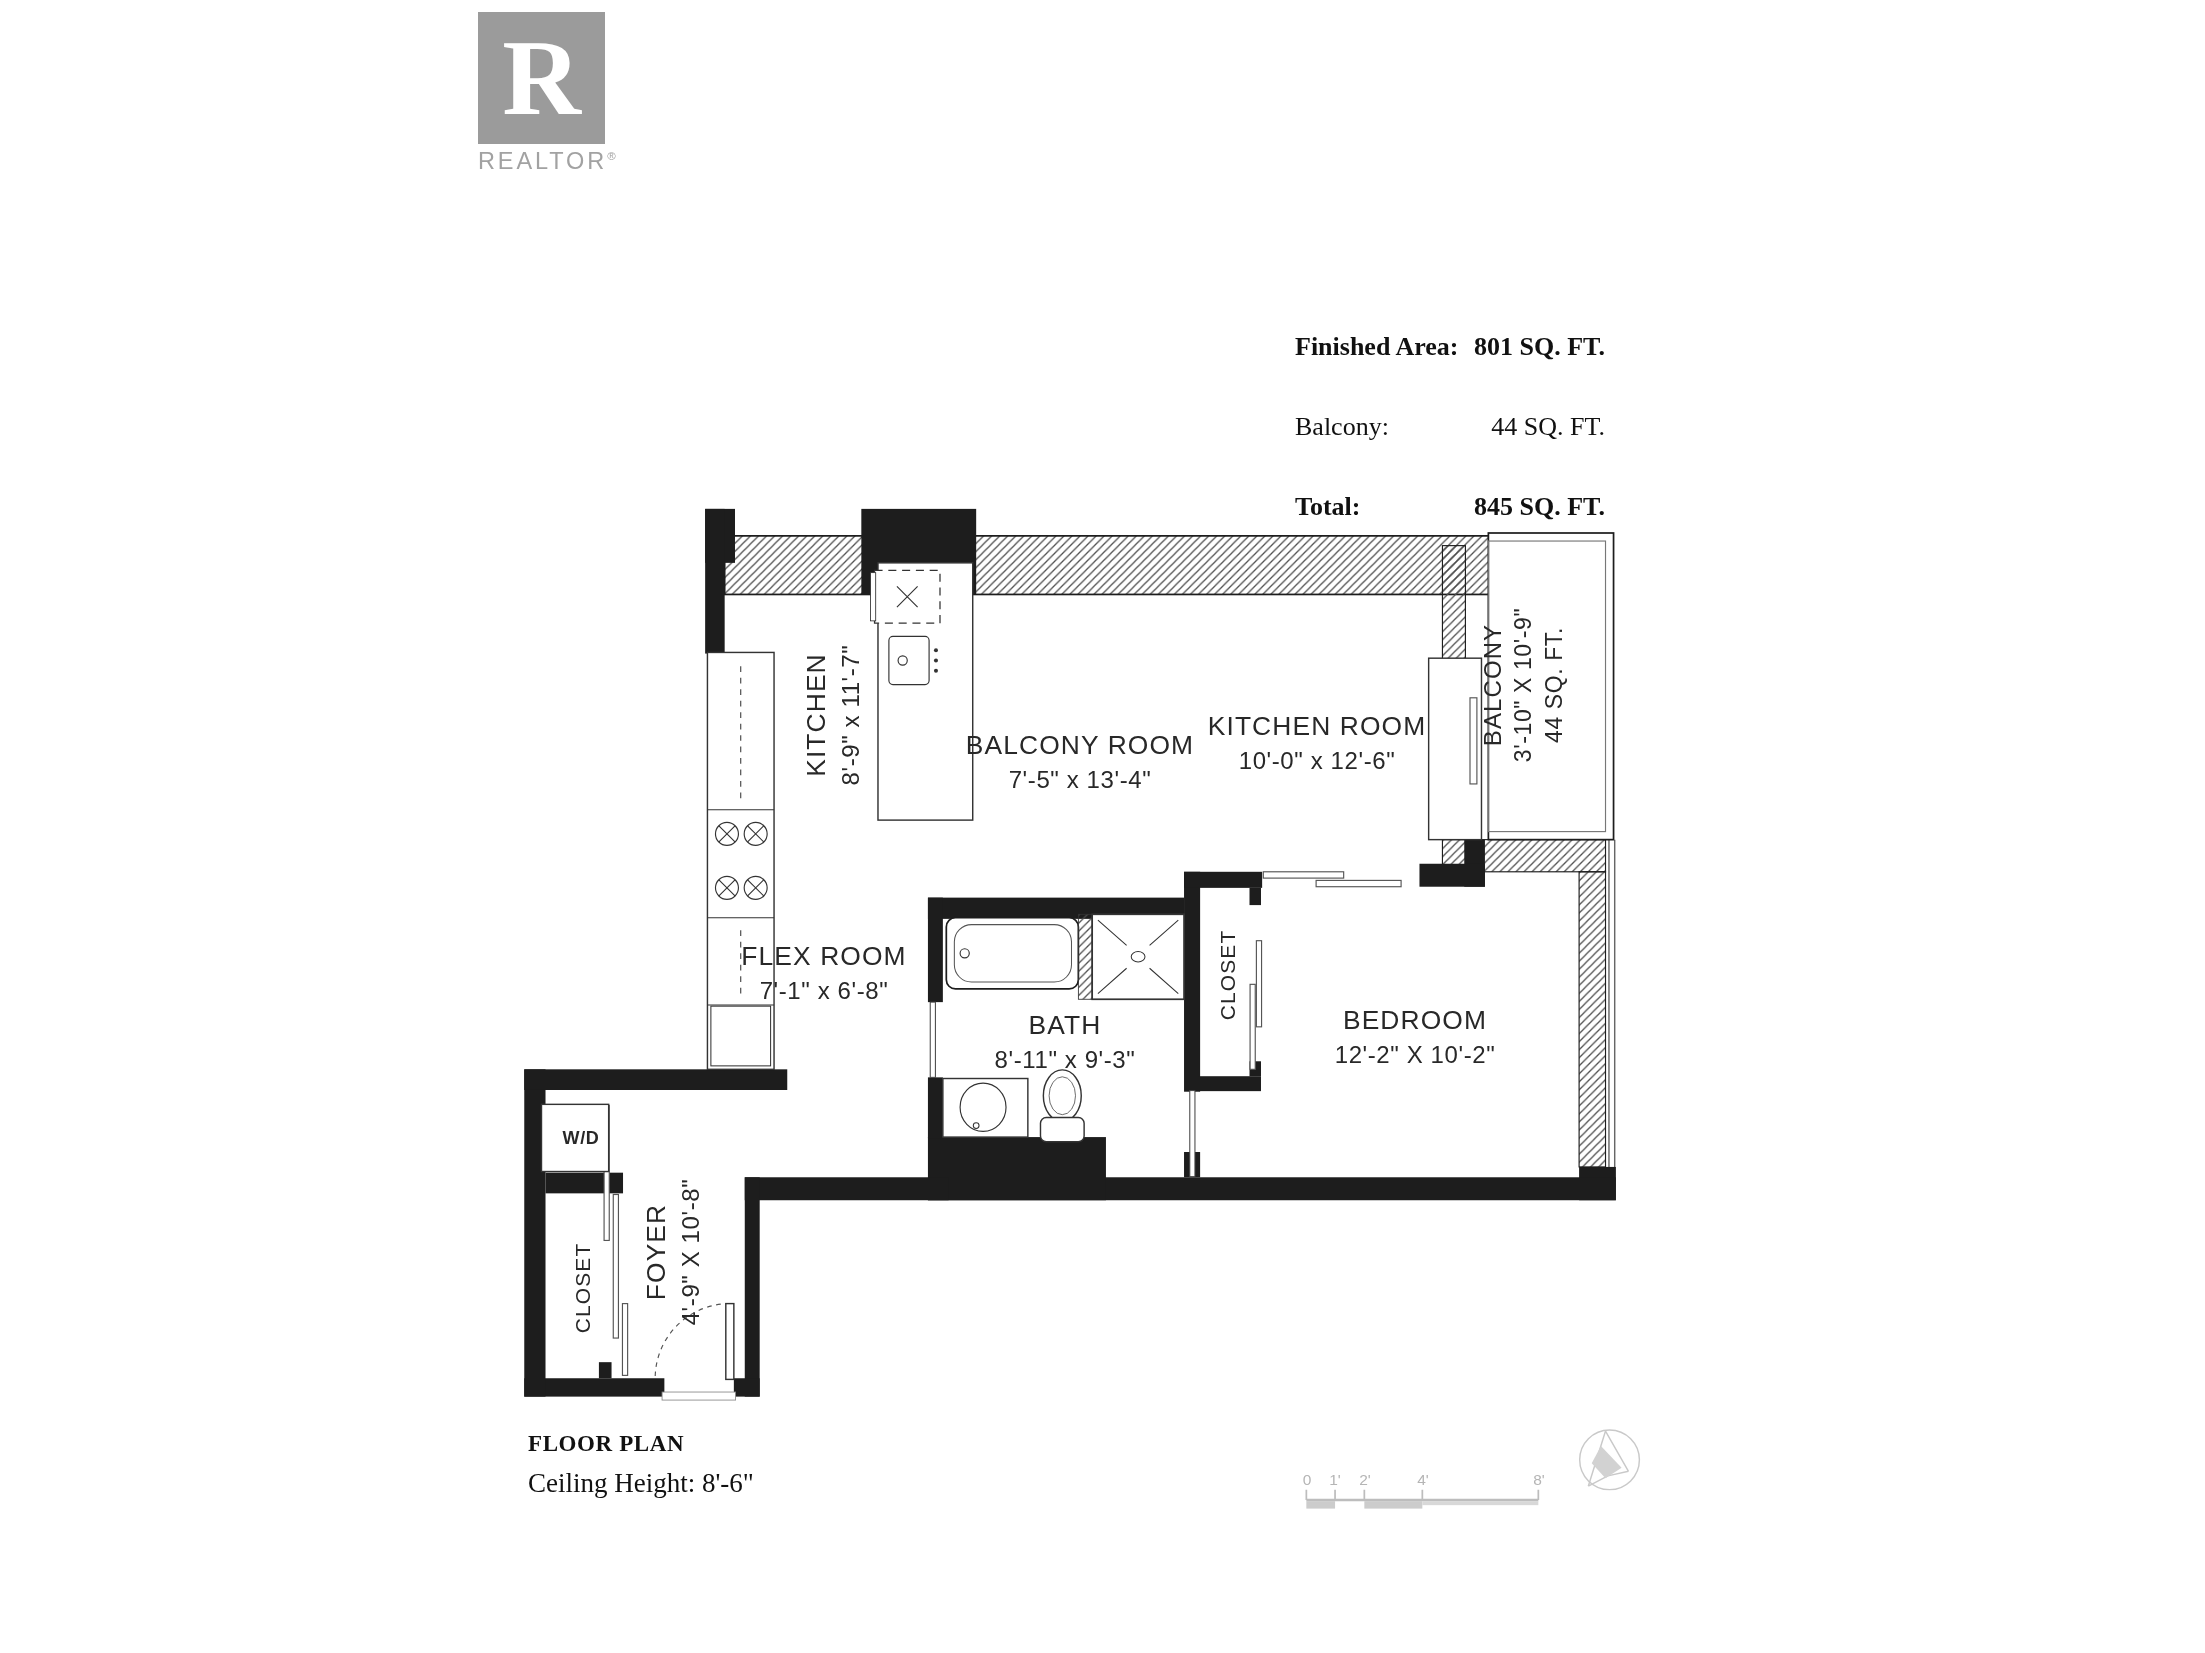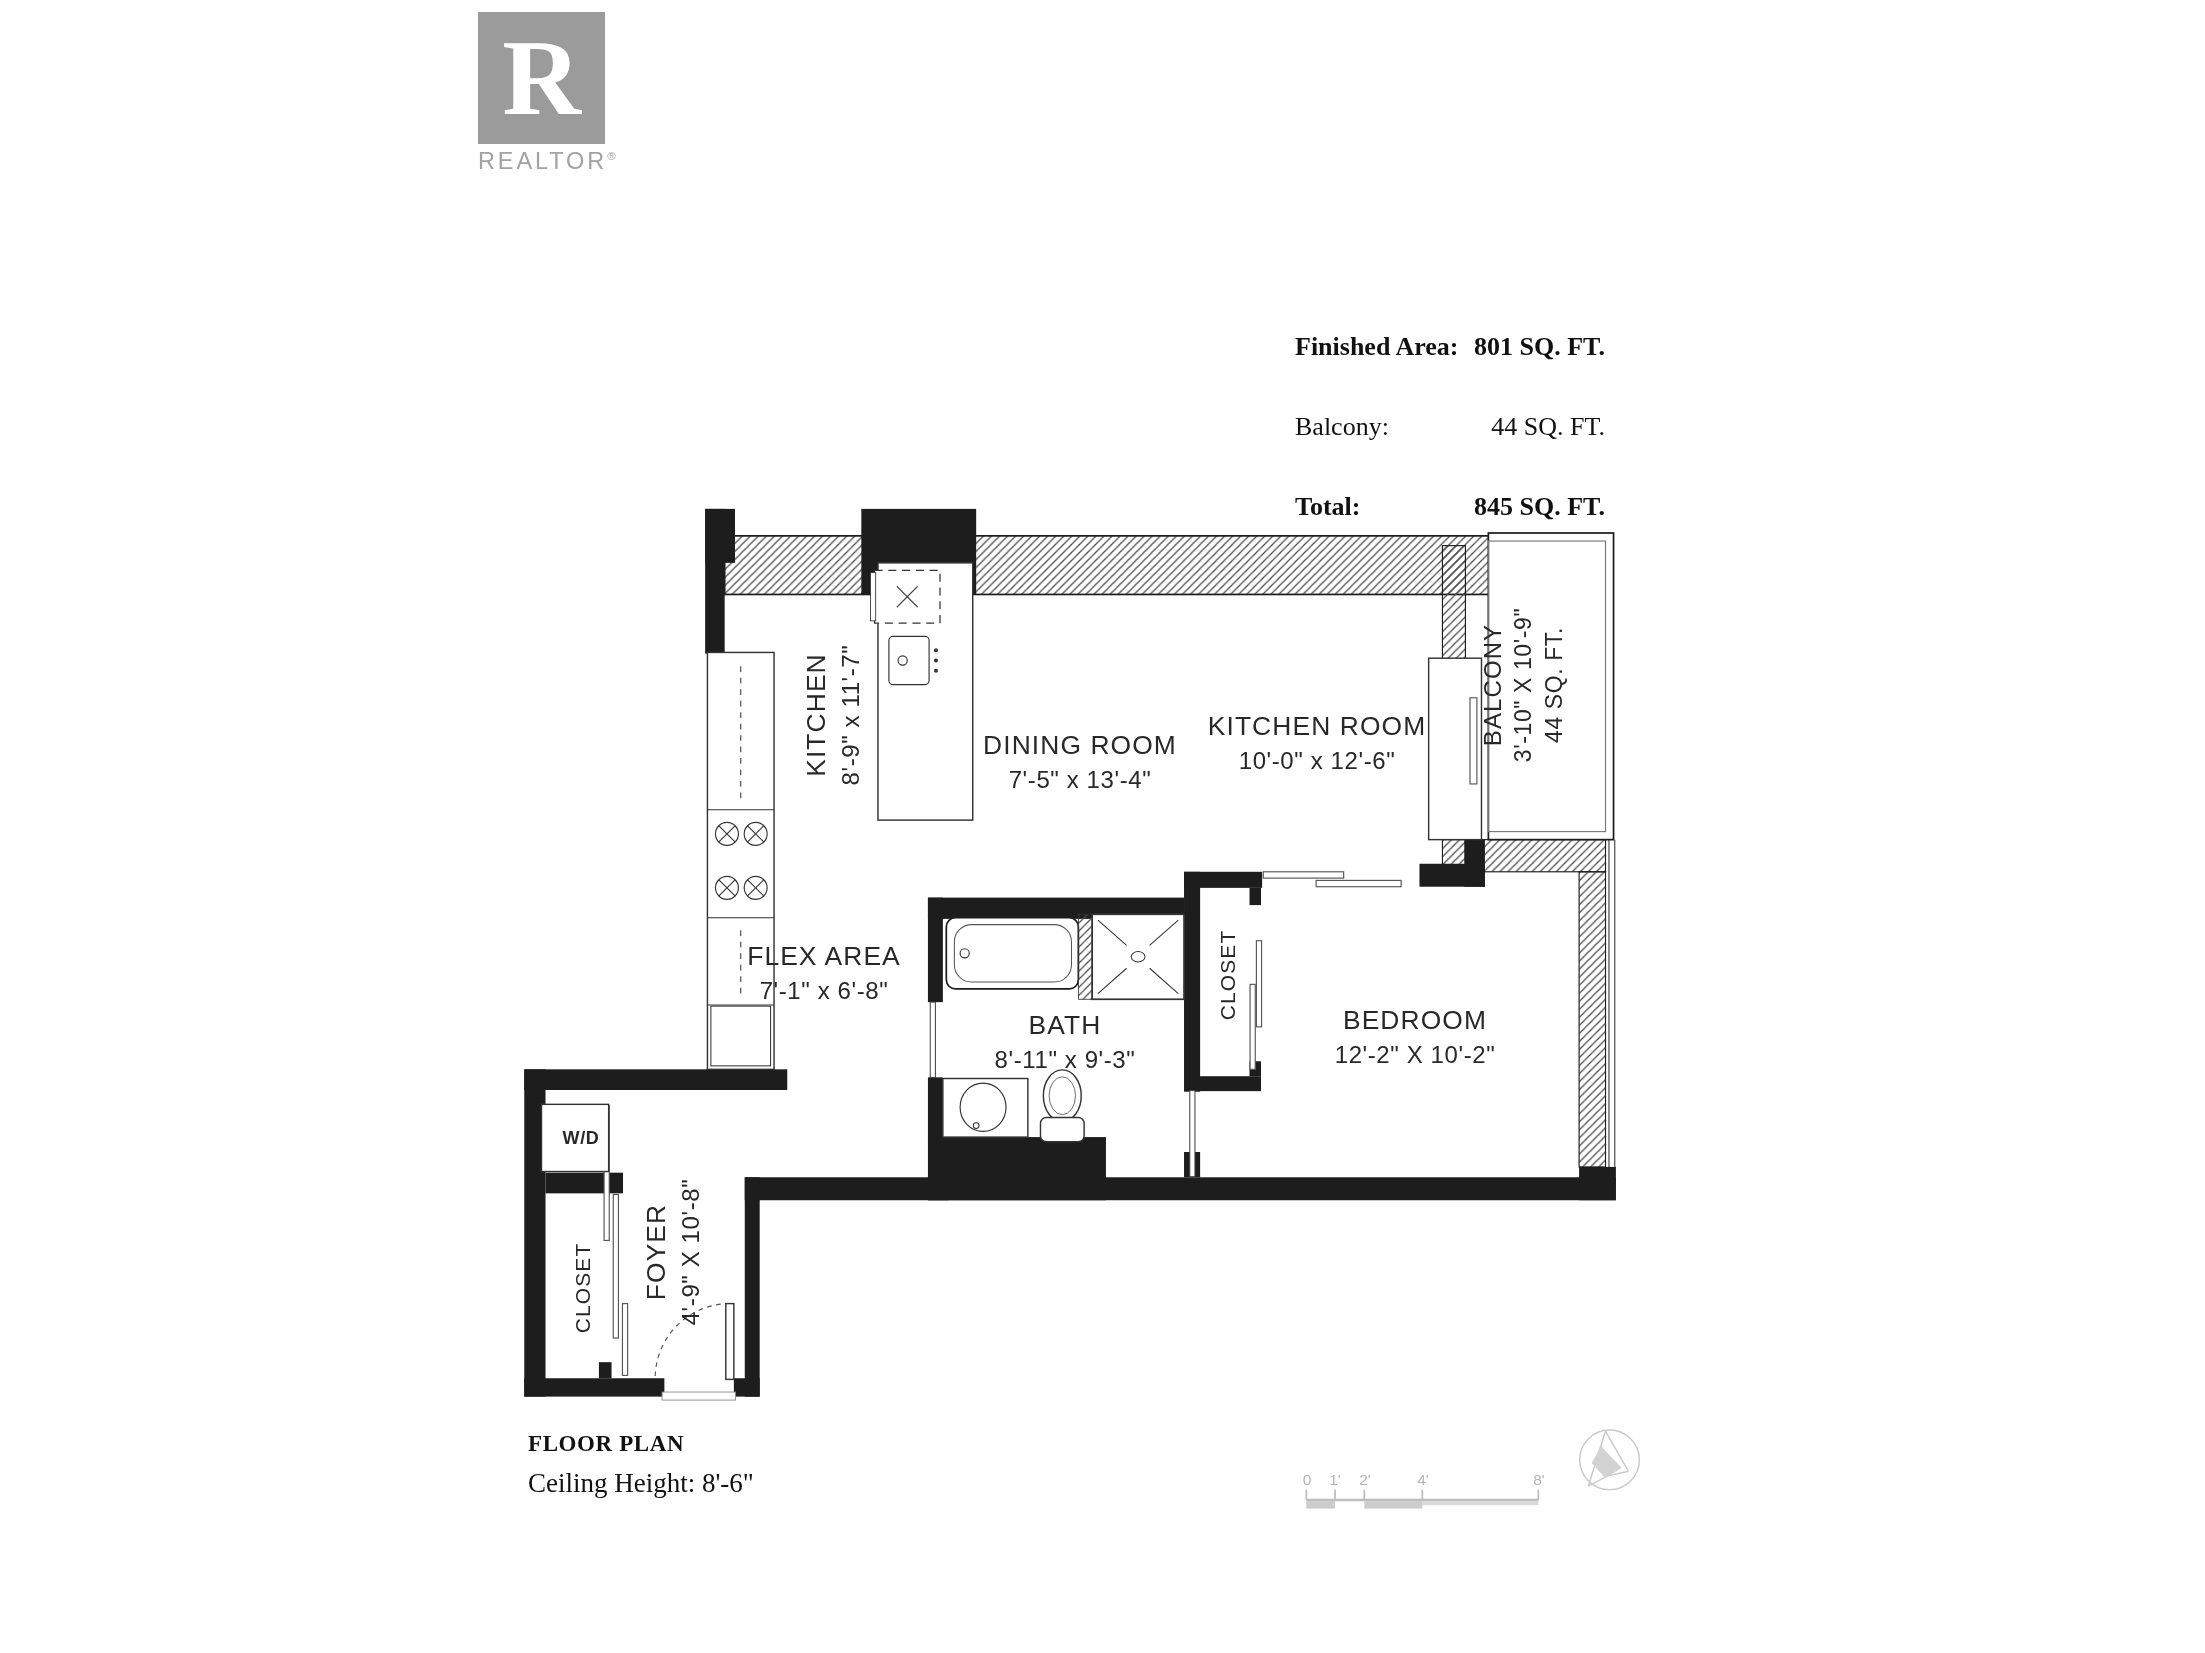--- a/index.html
+++ b/index.html
@@ -211,37 +211,37 @@
       <span>845 SQ. FT.</span>
     </div>
   </div>
 
   <div class="room-label rot" style="left:833px;top:715px;">
     <div class="room-name">KITCHEN</div>
     <div class="room-dims">8'-9" x 11'-7"</div>
   </div>
 
   <div class="room-label" style="left:1080px;top:762px;">
-    <div class="room-name">DINING ROOM</div>
+    <div class="room-name">BALCONY ROOM</div>
     <div class="room-dims">7'-5" x 13'-4"</div>
   </div>
 
   <div class="room-label" style="left:1317px;top:743px;">
     <div class="room-name">KITCHEN ROOM</div>
     <div class="room-dims">10'-0" x 12'-6"</div>
   </div>
 
   <div class="room-label rot balc" style="left:1523px;top:685px;">
     <div class="room-name">BALCONY</div>
     <div class="room-dims">3'-10" X 10'-9"</div>
     <div class="room-dims">44 SQ. FT.</div>
   </div>
 
   <div class="room-label" style="left:824px;top:973px;">
-    <div class="room-name">FLEX AREA</div>
+    <div class="room-name">FLEX ROOM</div>
     <div class="room-dims">7'-1" x 6'-8"</div>
   </div>
 
   <div class="room-label" style="left:1065px;top:1042px;">
     <div class="room-name">BATH</div>
     <div class="room-dims">8'-11" x 9'-3"</div>
   </div>
 
   <div class="room-label" style="left:1415px;top:1037px;">
     <div class="room-name">BEDROOM</div>

